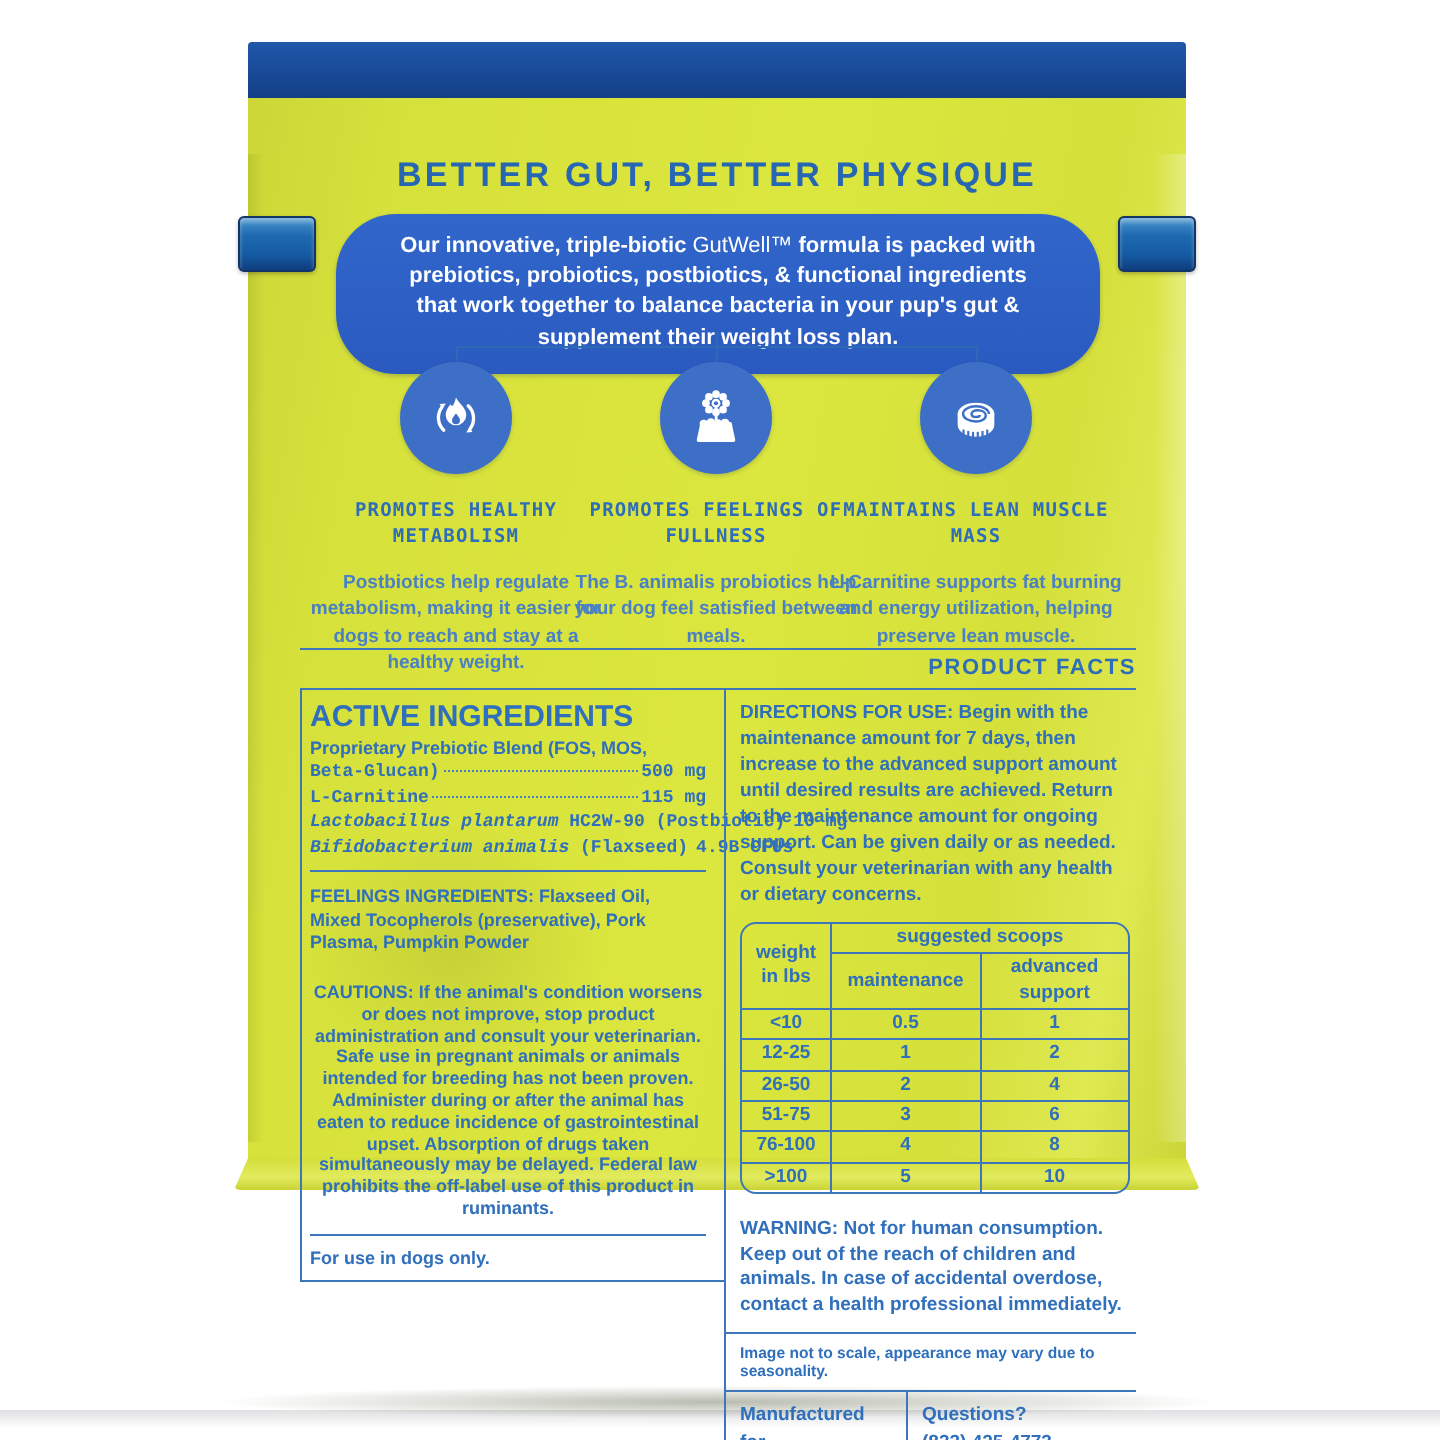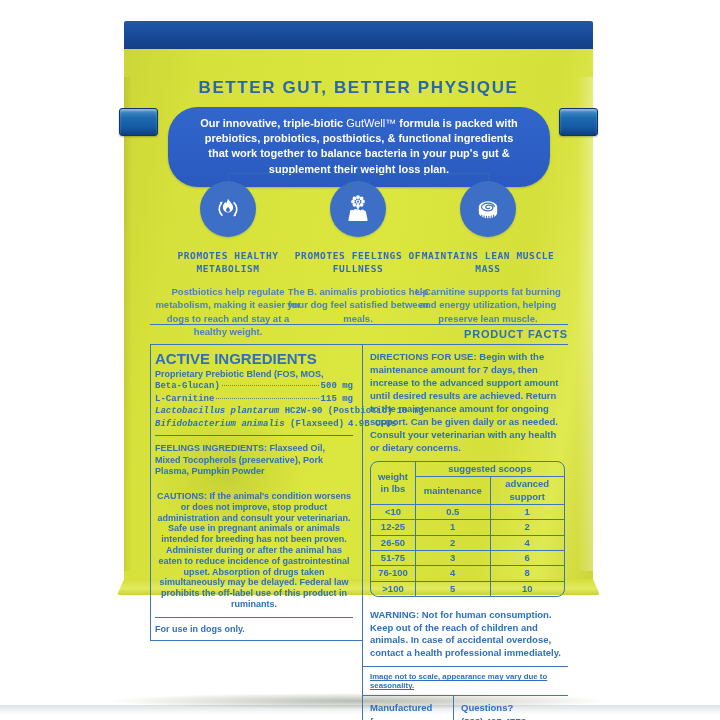--- a/index.html
+++ b/index.html
@@ -87,21 +87,21 @@
   .scoop-table{margin:0 2px 8px 7px;border:1.5px solid #3d76ba;border-radius:8px;
         border-collapse:separate;border-spacing:0;font-size:9.5px;color:#2f6fbc;
         table-layout:fixed;width:195px;}
   .scoop-table td{text-align:center;padding:1px 2px;font-weight:600;line-height:1.3;}
   .scoop-table .hd{font-weight:700;}
   .bl{border-left:1.5px solid #3d76ba;}
   .bt{border-top:1.5px solid #3d76ba;}
   .w-col{width:40px;} .m-col{width:72px;}
 
   .warning{padding:4px 2px 7px 7px;font-size:9.5px;font-weight:600;line-height:1.32;}
-  .note{padding:5px 2px 5px 7px;font-size:7.8px;font-weight:600;text-decoration:underline;}
+  .note{padding:5px 2px 5px 7px;font-size:7.8px;font-weight:600;}
   .pf-footer{display:flex;border-top:1.5px solid #3d76ba;border-bottom:1.5px solid #3d76ba;}
   .pf-footer .cell{padding:5px 6px 7px 7px;font-size:9.5px;font-weight:600;line-height:1.42;}
   .cell-left{width:91px;flex:none;border-right:1.5px solid #3d76ba;box-sizing:border-box;}
   .cell-right{flex:1;}
 </style>
 </head>
 <body>
 
 <div class="floor"></div>
 <div class="bag-shadow"></div>

